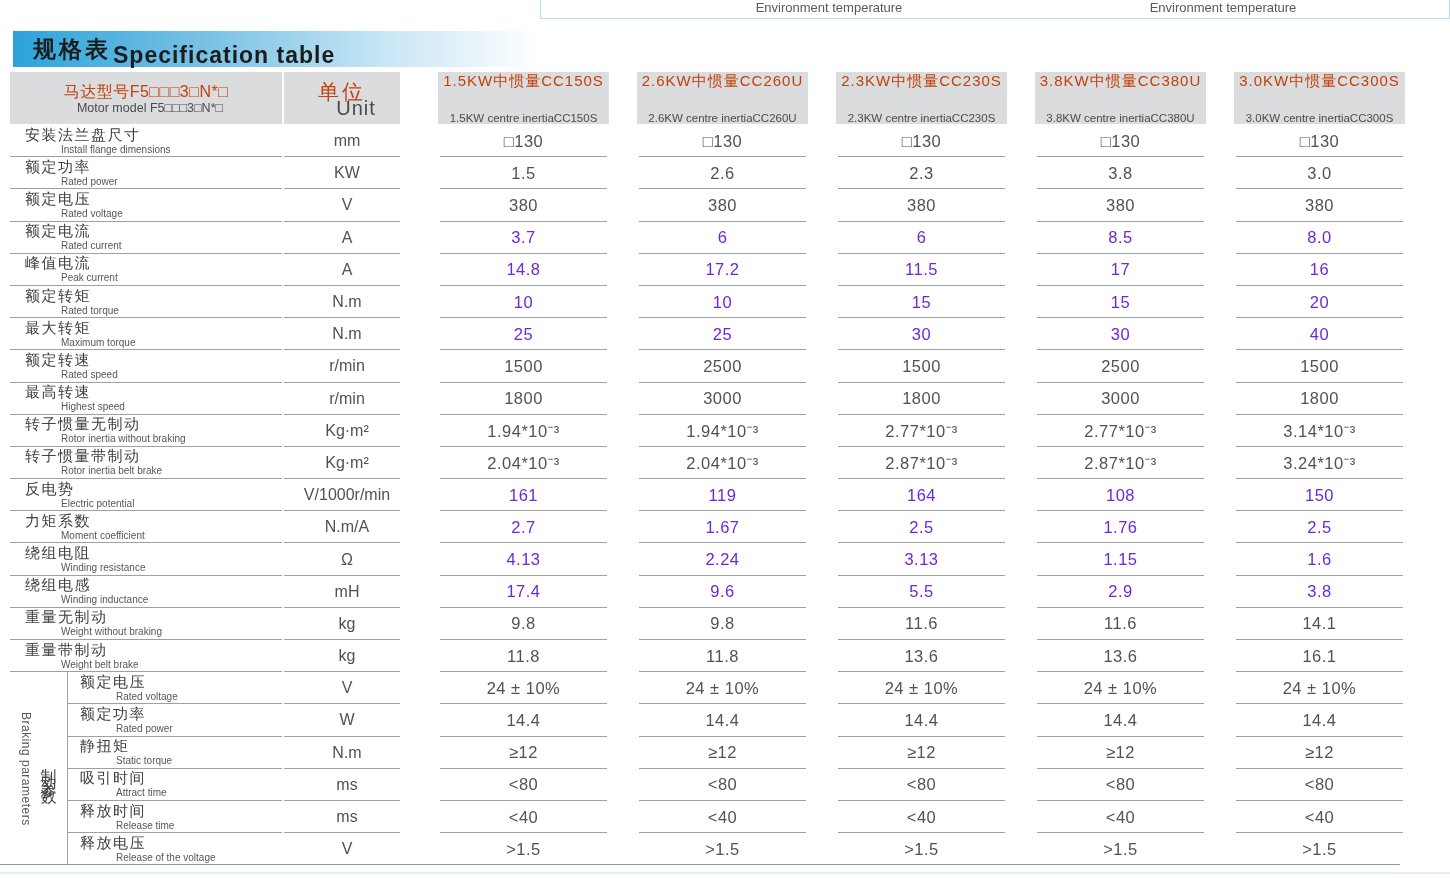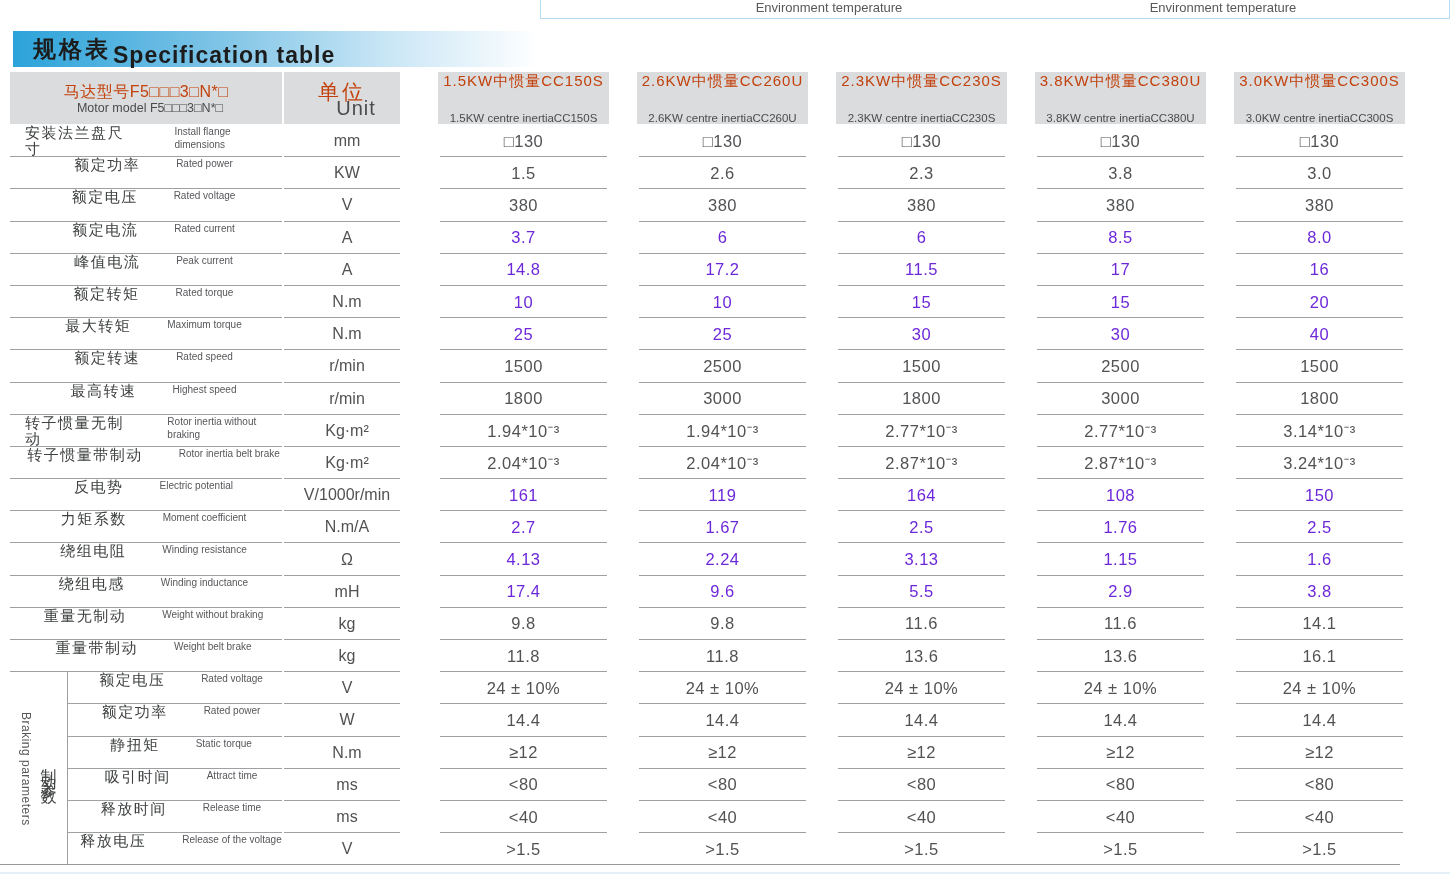--- a/index.html
+++ b/index.html
@@ -34,21 +34,21 @@
   .h-zh{font-size:15px;color:#c2410c;letter-spacing:1px;line-height:19px;}
   .h-en{font-size:11.5px;color:#4a4b4d;line-height:14px;}
   .label-h .h-zh{font-size:16px;letter-spacing:0.5px;}
   .label-h .h-en{font-size:12.5px;padding-left:8px;}
   .unit-h .h-zh{font-size:21px;letter-spacing:3px;}
   .unit-h .h-en{font-size:20px;letter-spacing:1px;padding-left:28px;}
 
   .cell{position:relative;}
   .cell::after{content:"";position:absolute;bottom:0;height:1px;background:#9ea0a3;left:0;right:0;}
   .spacer-c::after,.spacer-h::after{display:none;}
-  .label-c{display:flex;flex-direction:row;justify-content:center;padding-left:15px;box-sizing:border-box;}
+  .label-c{display:flex;flex-direction:column;justify-content:center;padding-left:15px;box-sizing:border-box;}
   .label-c::after{left:0;right:0;}
   .label-c.grouped{padding-left:70px;}
   .label-c.grouped::after{left:57px;}
   .l-zh{font-size:15px;color:#3f4041;letter-spacing:1.5px;line-height:16px;}
   .l-en{font-size:10px;color:#56575a;line-height:13px;margin-left:36px;}
   .unit-c{display:flex;align-items:center;justify-content:center;font-size:16px;color:#515254;}
   .unit-c::after{left:2px;right:12px;}
   .val-c{display:flex;align-items:center;justify-content:center;font-size:16.5px;color:#515254;
          letter-spacing:0.5px;}
   .val-c::after{left:16px;right:16px;}

